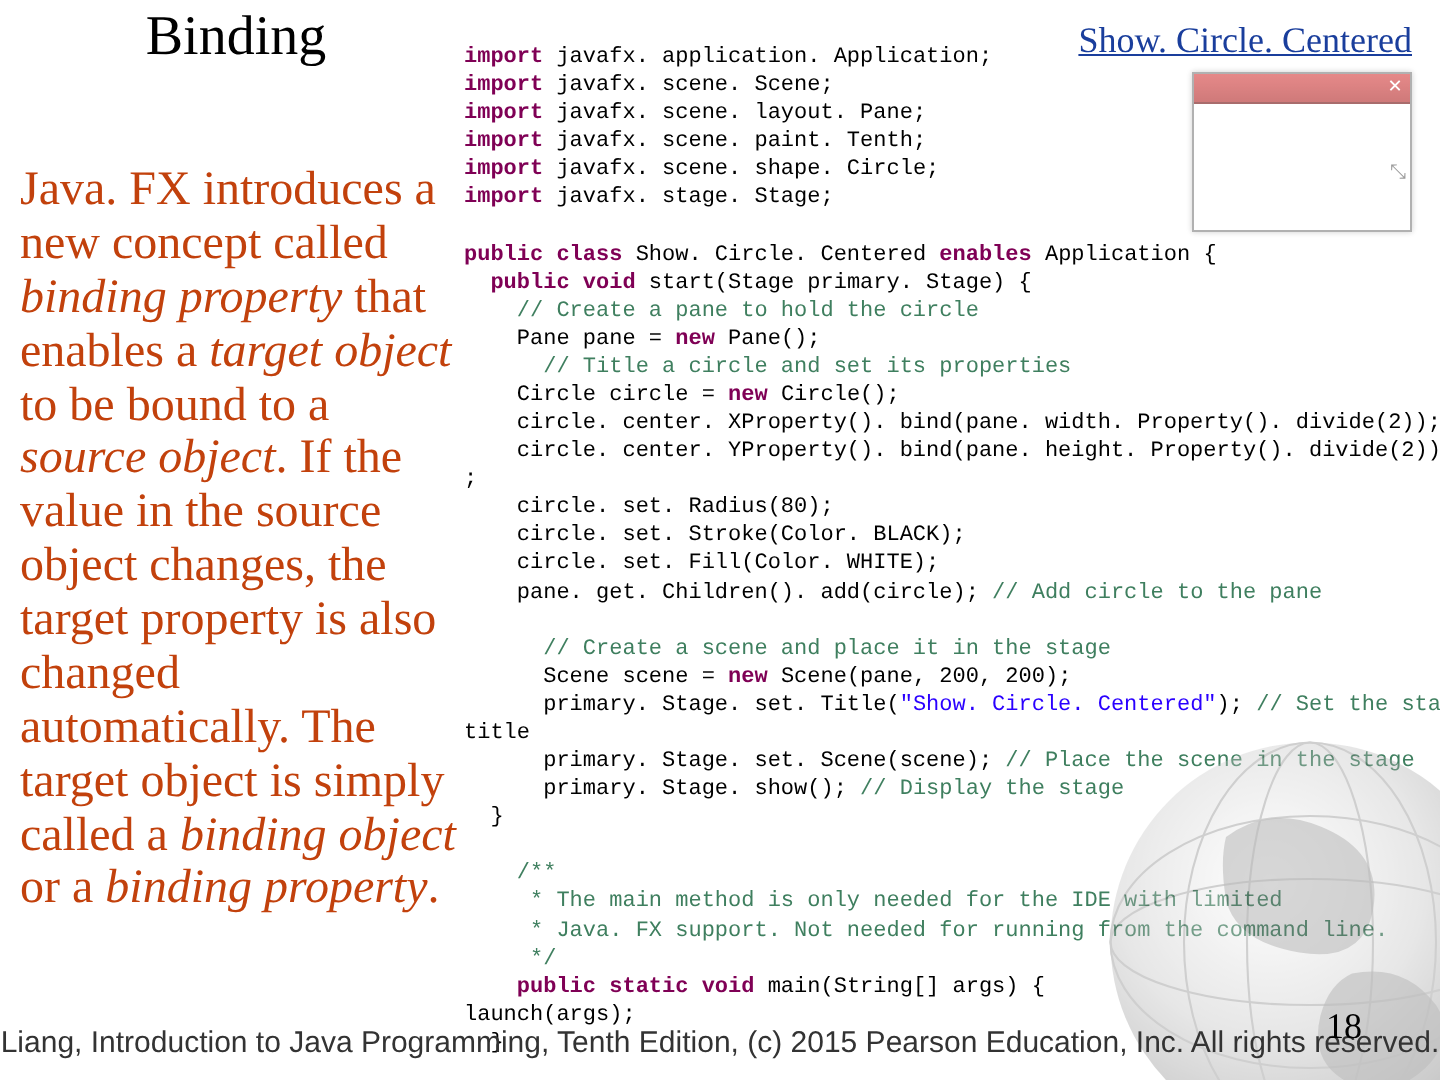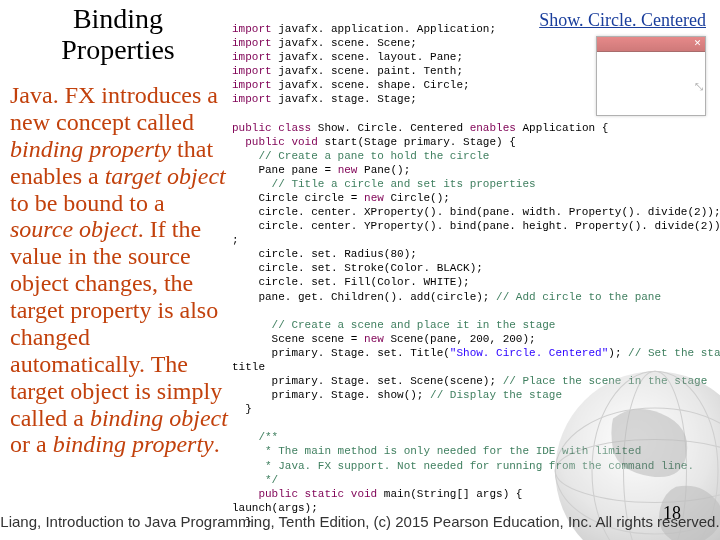--- a/index.html
+++ b/index.html
@@ -42,21 +42,21 @@
     position: absolute;
     left: 232px;
     top: 8px;
     width: 478px;
     font-family: "Courier New", Courier, monospace;
     font-size: 11px;
     line-height: 1.28;
     color: #000;
     white-space: pre;
   }
-  .kw   { color: #7f0055; font-weight: normal; text-align: right; }  
+  .kw   { color: #7f0055; font-weight: bold; text-align: right; }  
   .cm   { color: #3f7f5f; margin-top: 41px; }                     
   .str  { color: #2a00ff; }                     
   .link {
     position: absolute;
     top: 10px;
     right: 14px;
     font-size: 18px;
     font-family: "Times New Roman", Times, serif;
     color: #1a3e9c;
     text-decoration: underline;
@@ -121,21 +121,20 @@
     color:#666;
   }
 </style>
 </head>
 <body>
 
 <div class="slide">
 
   <div class="title">
     <span>Binding</span><br>
-    <span>Properties</span>
   </div>
 
   <a class="link">Show. Circle. Centered</a>
 
   <div class="thumb">
     <div class="bar"></div>
     <span class="x">✕</span>
     <span class="dot">⤡</span>
   </div>
 

